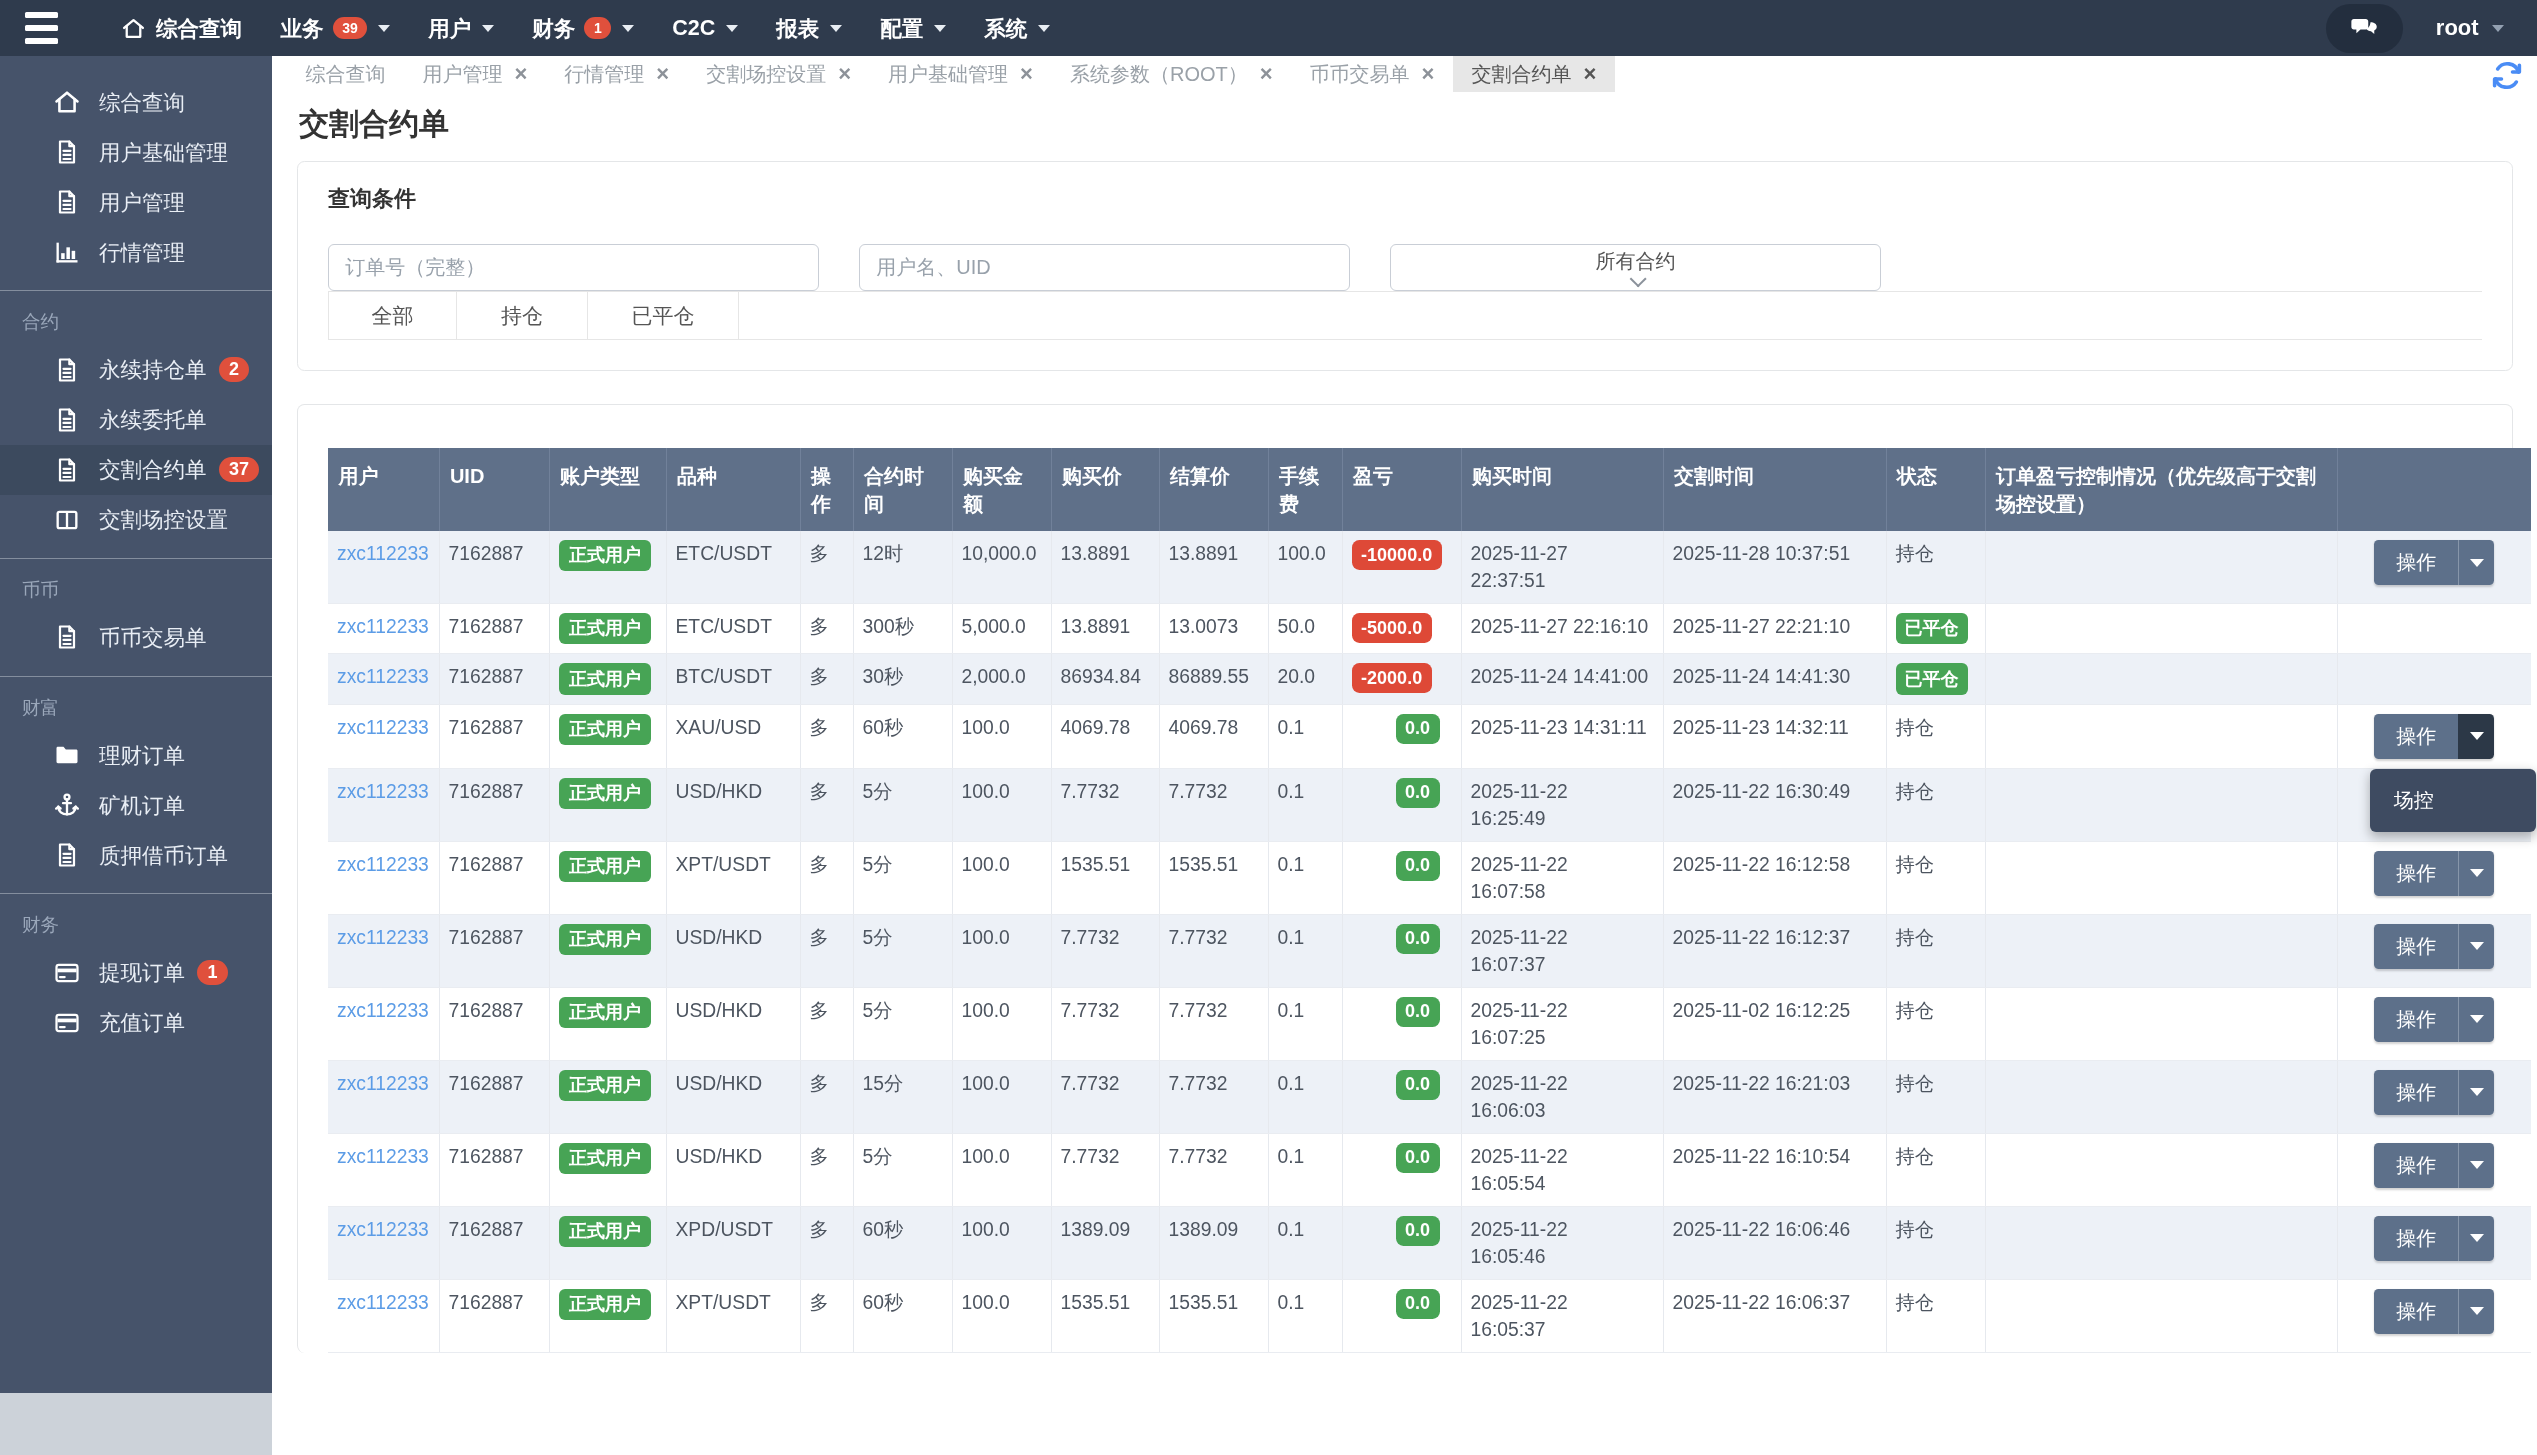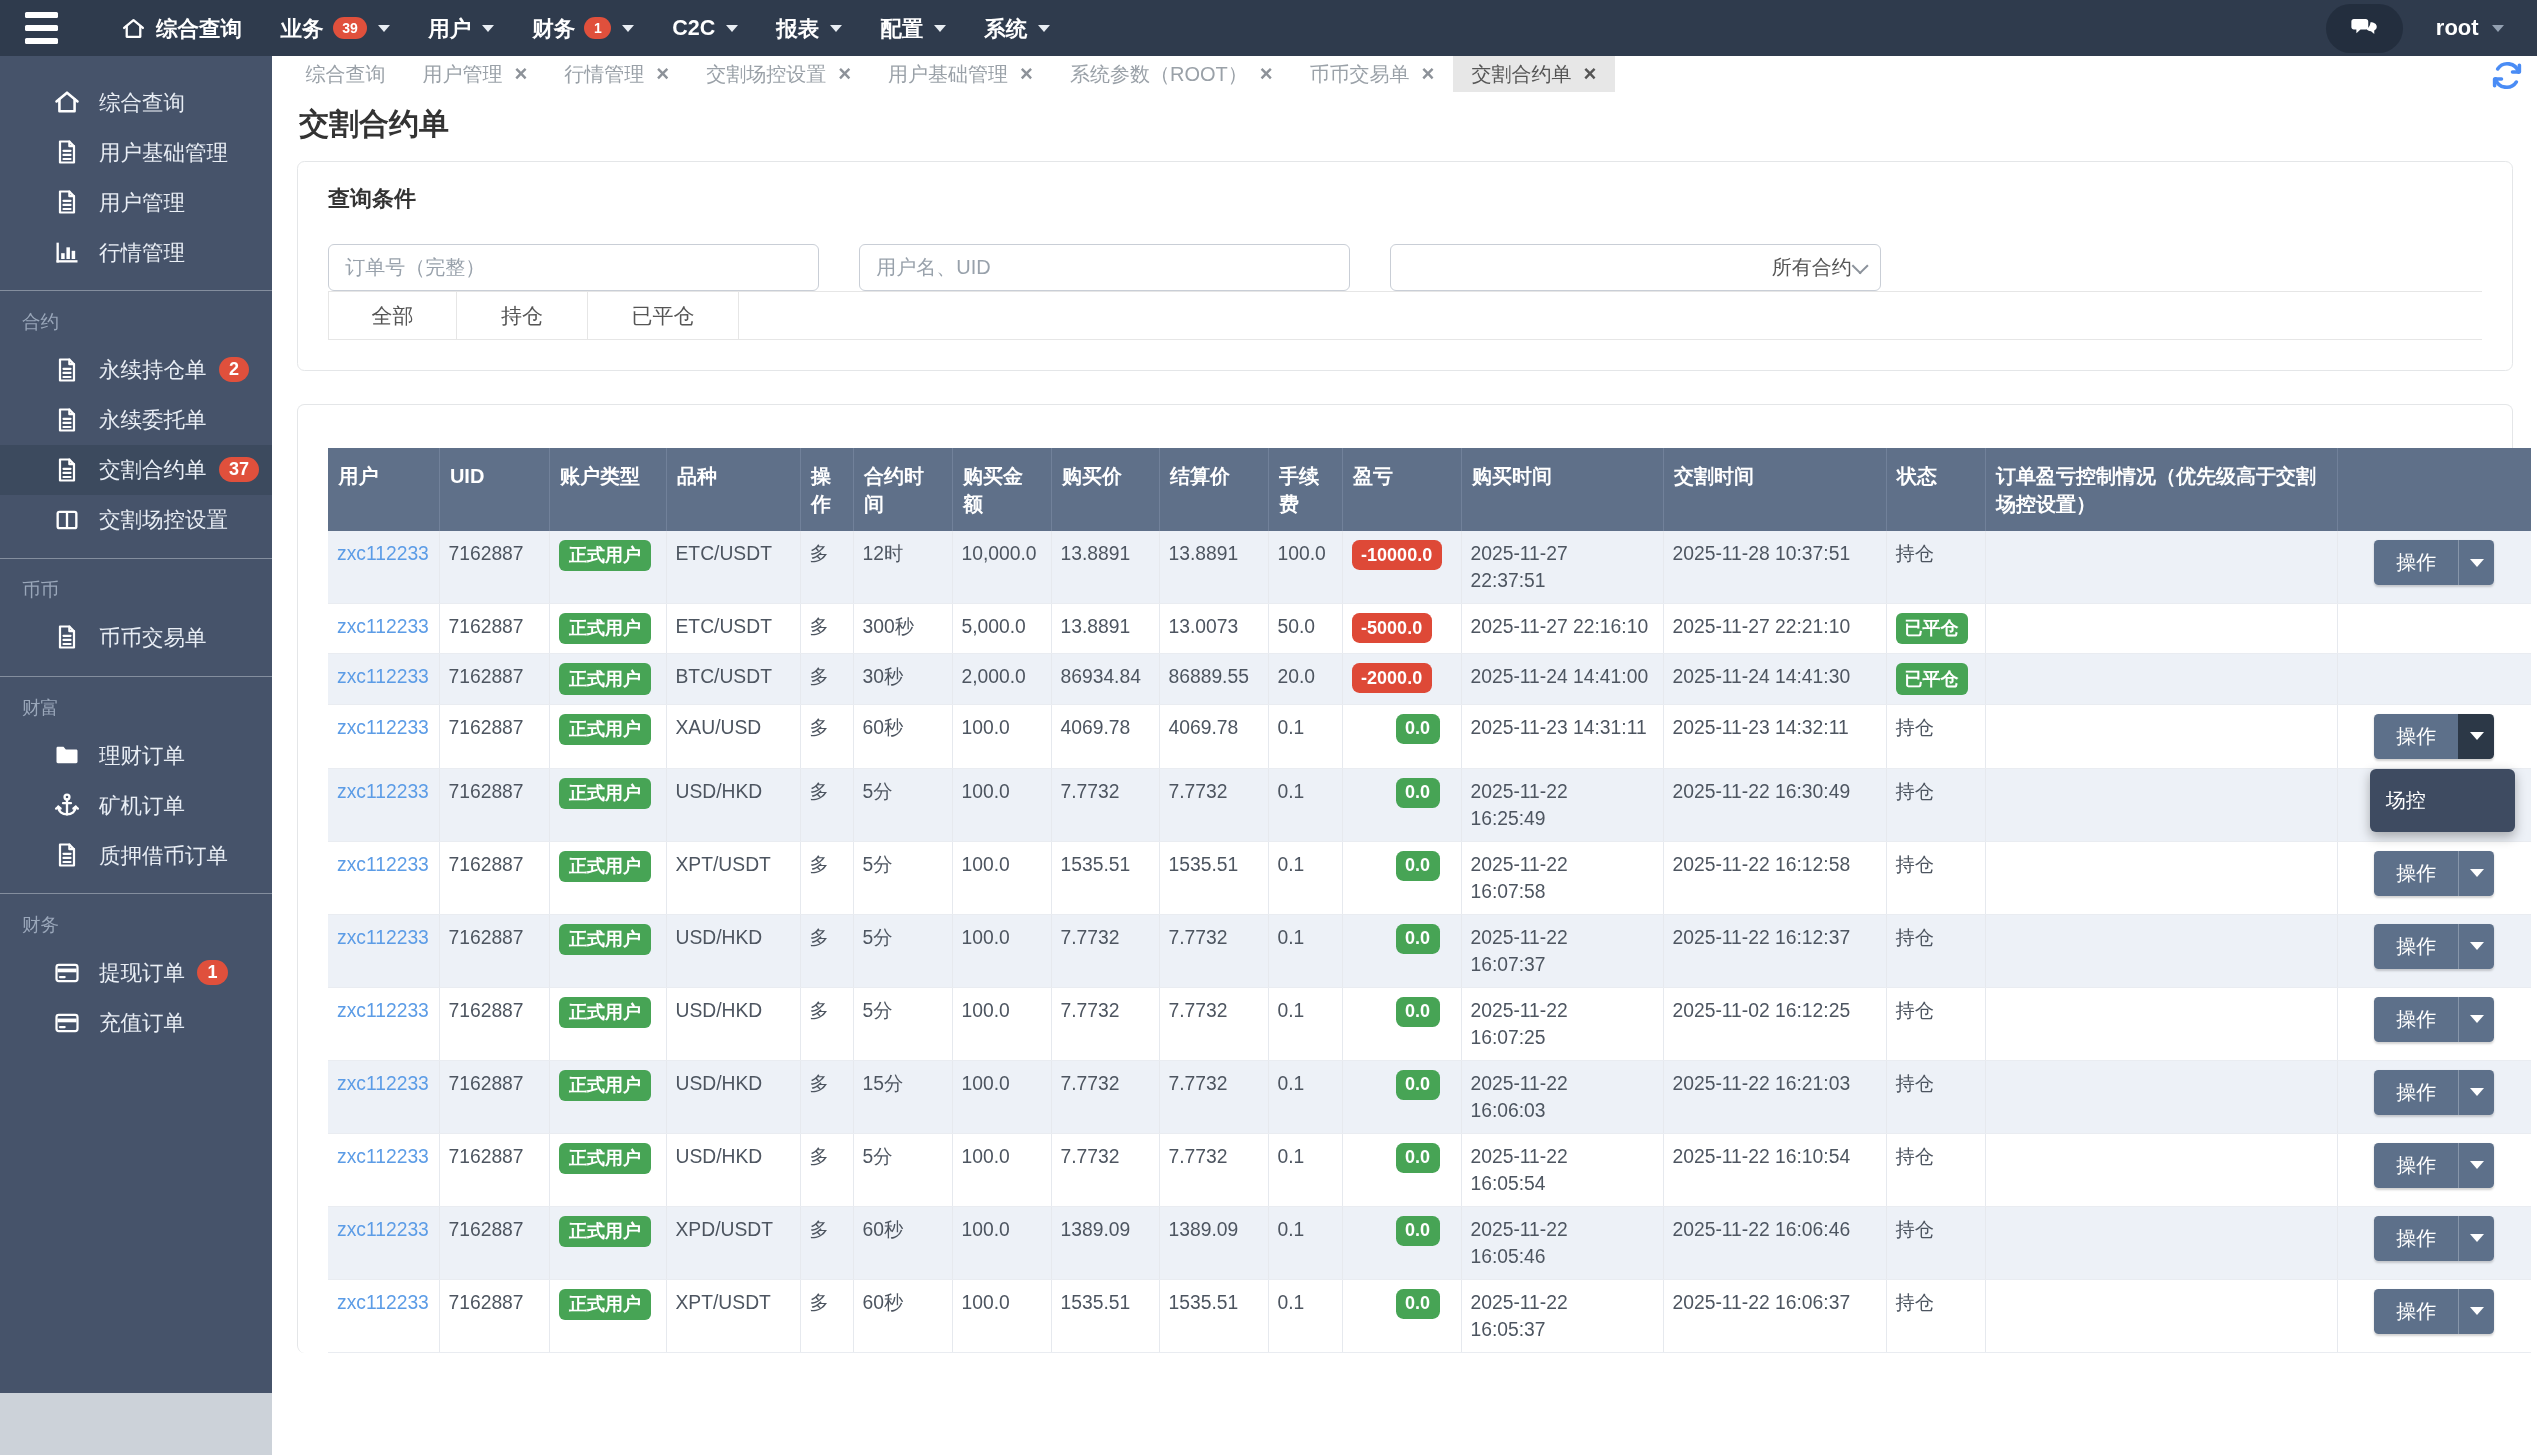--- a/index.html
+++ b/index.html
@@ -48,21 +48,21 @@
 
   .page-title { margin: 12px 0 16.3px 27px; font-size: 30px; font-weight: 600; color: #333; }
 
   
   .panel { margin: 0 25px 33px; border: 0.7px solid #e4e6e8; border-radius: 7.4px; background: #fff; padding: 22px 30px 30px; }
   .panel-title { font-size: 22px; font-weight: 700; color: #333; }
 
   .q-row { display: flex; align-items: center; margin-top: 30px; }
   .q-field { width: 491px; height: 47px; border: 0.7px solid #c9ced6; border-radius: 6px; font-size: 20px; color: #555; padding: 0 16.3px; margin-right: 40px; background: #fff; }
   input.q-field::placeholder { color: #98a1ab; opacity: 1; }
-  .q-select { display: flex; align-items: center; justify-content: flex-end; cursor: pointer; }
+  .q-select { display: flex; align-items: center; justify-content: center; cursor: pointer; flex-direction: column; }
   .sel-chevron { width: 12px; height: 12px; border-right: 2.2px solid #8b929b; border-bottom: 2.2px solid #8b929b; transform: rotate(45deg) translateY(-3px); flex-shrink: 0; }
   .search-btn { width: 307px; height: 47px; margin-left: 18px; background: #5d708a; border: none; border-radius: 4.5px; color: #fff; font-size: 21.5px; cursor: pointer; font-family: inherit; }
 
   .ftabs { display: flex; border-top: 0.7px solid #e6e6e6; border-bottom: 0.7px solid #e6e6e6; }
   .ftab { height: 47px; line-height: 47px; text-align: center; font-size: 21px; color: #555; border-right: 0.7px solid #e6e6e6; cursor: pointer; }
   .ftab:first-child { border-left: 0.7px solid #e6e6e6; }
   .ftab-0 { width: 129px; } .ftab-1 { width: 131px; } .ftab-2 { width: 151px; }
 
   
   .results-panel { padding-bottom: 0; border-bottom: none; }
@@ -79,21 +79,21 @@
   .badge-pnl.neg { background: #de4937; }
   .badge-pnl.zero { background: #47a455; margin-left: 44px; }
   .badge-status { display: inline-block; background: #47a455; color: #fff; font-size: 18px; font-weight: 700; border-radius: 6px; padding: 5.2px 9px; line-height: 21px; }
 
   .action-wrap { position: relative; display: inline-flex; }
   .btn-split { display: inline-flex; box-shadow: 0 1.5px 2.2px rgba(0,0,0,.18); border-radius: 4.5px; cursor: pointer; }
   .btn-main { background: #5d708a; color: #fff; font-size: 20px; height: 45px; line-height: 45px; padding: 0 22px; border-radius: 4.5px 0 0 4.5px; }
   .btn-caret { background: #5d708a; width: 36px; height: 45px; border-left: 0.7px solid #8796aa; border-radius: 0 4.5px 4.5px 0; display: flex; align-items: center; justify-content: center; }
   .btn-caret::after { content: ""; width: 0; height: 0; border-left: 7.4px solid transparent; border-right: 7.4px solid transparent; border-top: 8.2px solid #fff; }
   .action-wrap.open .btn-caret { background: #2c3847; border-left-color: #2c3847; }
-  .dropdown-menu { position: absolute; top: calc(100% + 10.4px); left: -4.5px; width: 145px; background: #3e4b61; border-radius: 6px; box-shadow: 0 4.5px 12px rgba(0,0,0,.3); padding: 18px 0 18px 16px; z-index: 50; }
+  .dropdown-menu { position: absolute; top: calc(100% + 10.4px); left: -4.5px; width: 166px; background: #3e4b61; border-radius: 6px; box-shadow: 0 4.5px 12px rgba(0,0,0,.3); padding: 18px 0 18px 24px; z-index: 50; }
   .dropdown-item { color: #fff; font-size: 20px; cursor: pointer; text-align: left; }
   td.actions-cell { text-align: center; }
 </style>
 </head>
 <body>
 
 <header class="navbar">
   <div class="hamburger">
       <i></i>
       <i></i>

